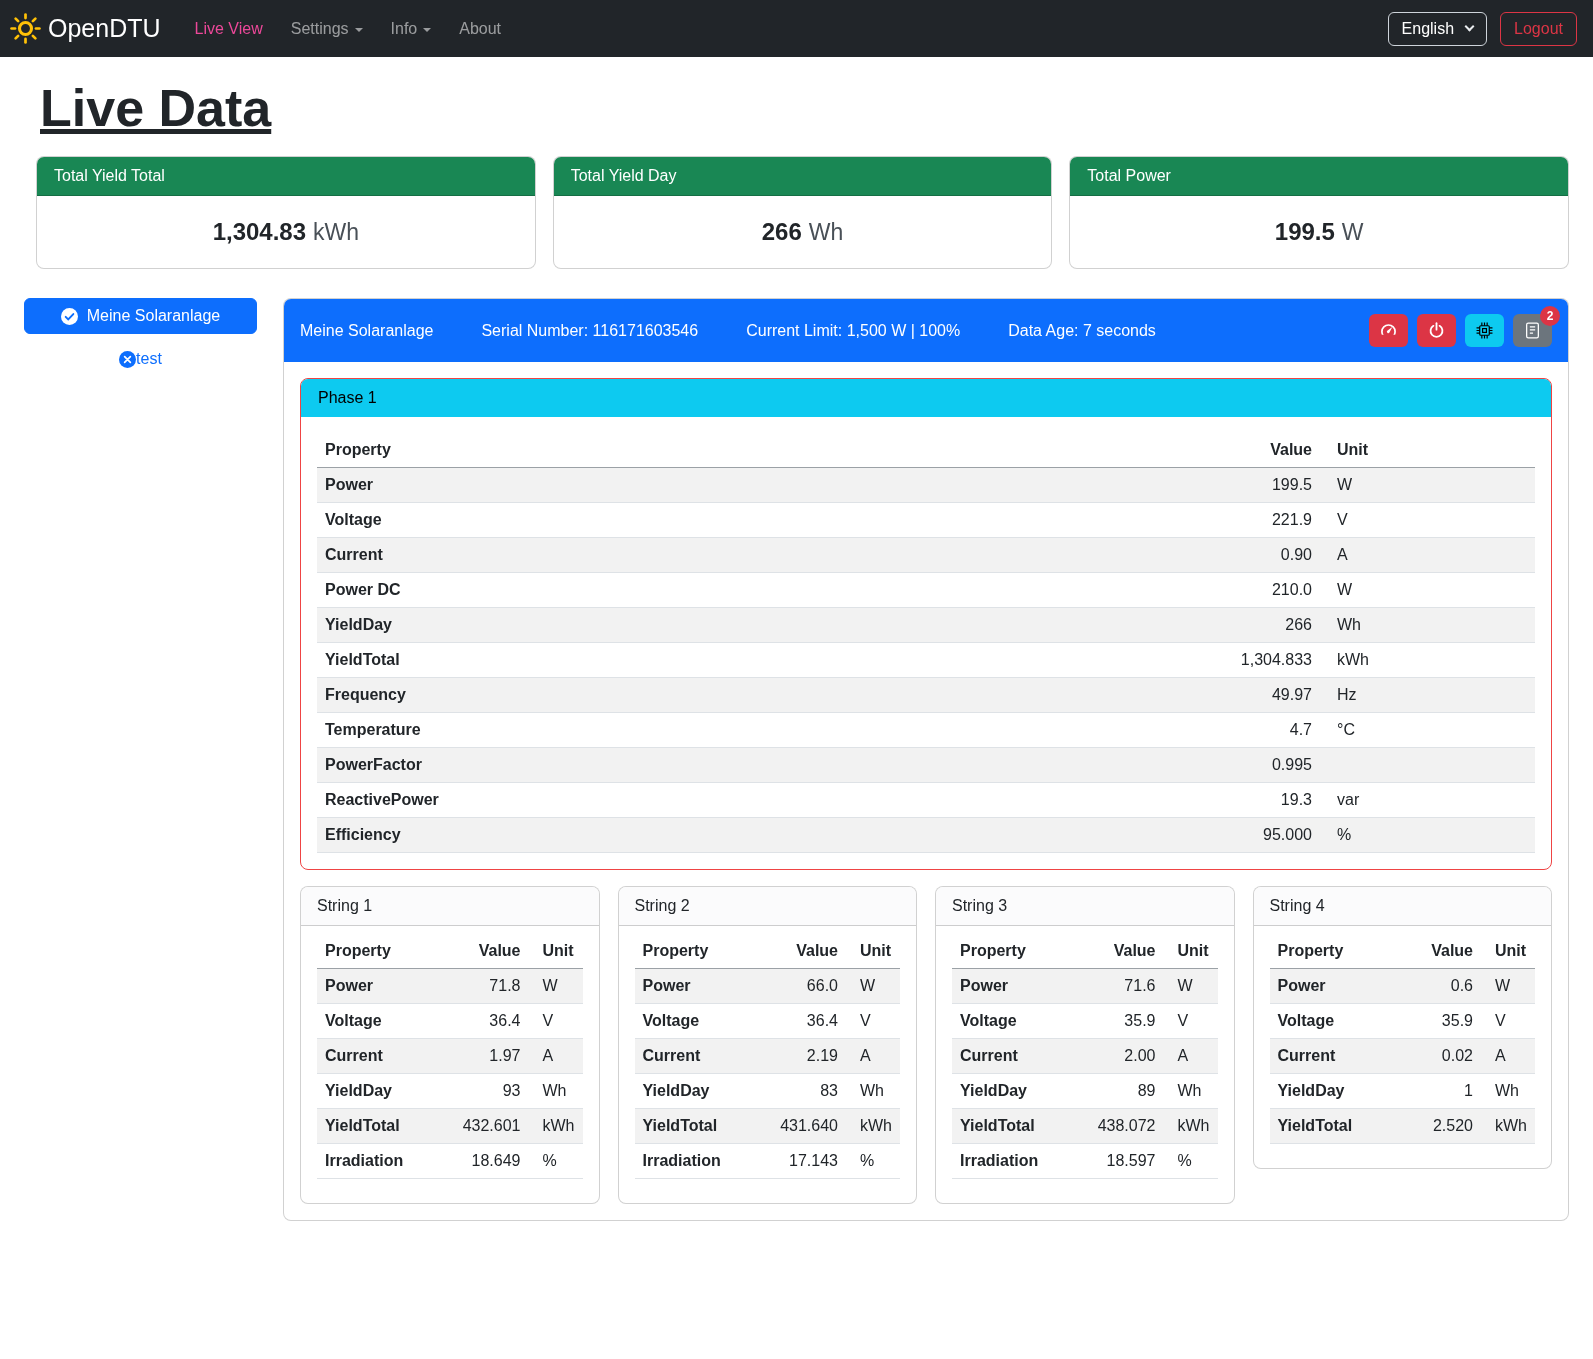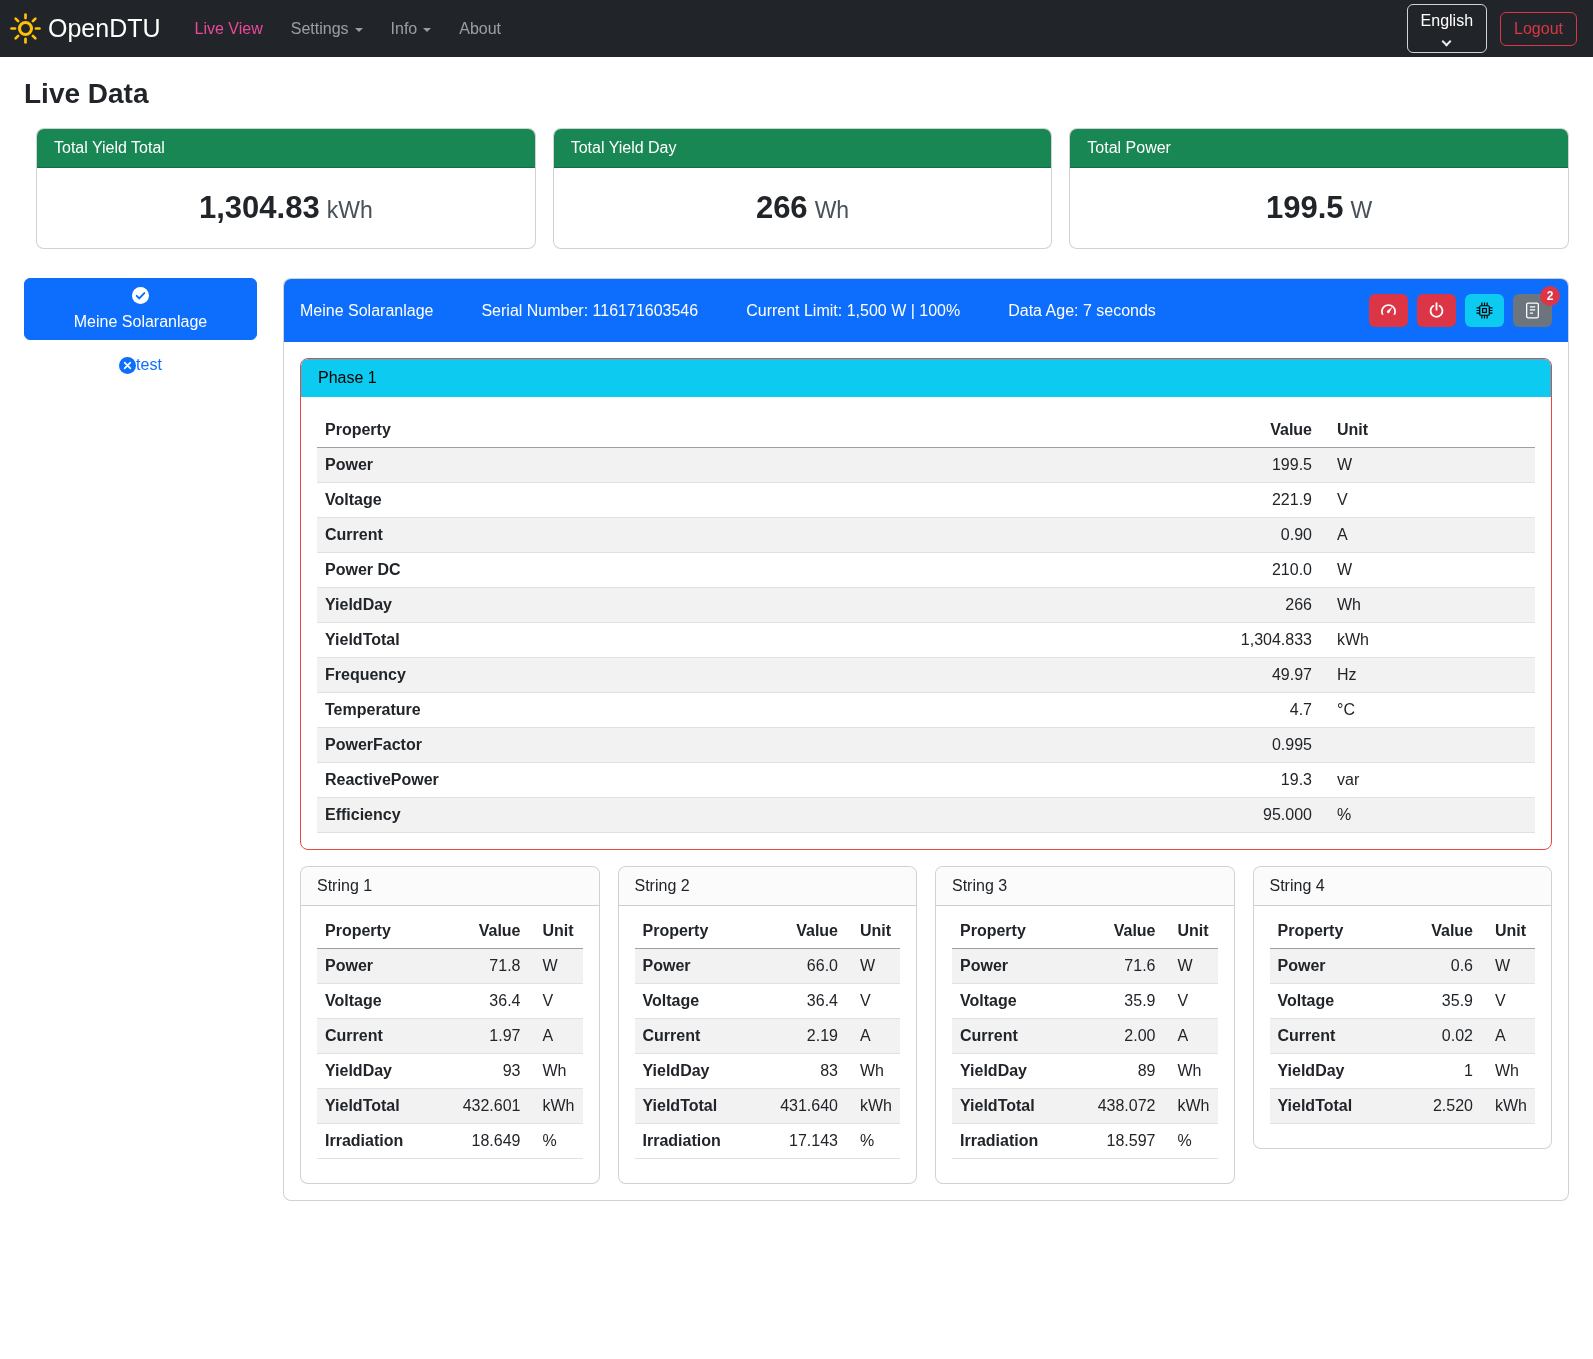--- a/index.html
+++ b/index.html
@@ -4,21 +4,21 @@
 <style>
   * { box-sizing: border-box; }
   html, body { margin: 0; padding: 0; }
   body {
     font-family: "Liberation Sans", "DejaVu Sans", sans-serif;
     font-size: 16px;
     color: #212529;
     background: #fff;
     min-width: 1593px;
   }
-  button { font-family: inherit; flex-direction: column; }
+  button { font-family: inherit; }
 
   
   .navbar {
     background: #212529;
     height: 57px;
     display: flex;
     align-items: center;
     padding: 0 16px 0 10px;
   }
   .brand {
@@ -50,33 +50,33 @@
     transform: rotate(45deg); margin-top: -4px;
   }
   .logout-btn {
     background: transparent; color: #dc3545;
     border: 1px solid #dc3545; border-radius: 6px;
     padding: 7px 13px; font-size: 16px; cursor: pointer;
   }
 
   
   .container { padding: 0 24px; }
-  .page-title { font-size: 28px; font-weight: 600; margin: 21px 0 18px; }
+  .page-title { font-size: 52px; font-weight: 600; margin: 21px 16px 18px; text-decoration: underline; }
 
   .card { background: #fff; border: 1px solid rgba(0,0,0,.18); border-radius: 8px; }
 
   
   .summary-row { display: flex; gap: 17px; margin-bottom: 29px; margin-left: 12px; }
   .summary-card { flex: 1; }
   .summary-card .card-header {
     background: #198754; color: #fff;
     padding: 10px 17px; border-radius: 7px 7px 0 0; border-bottom: 1px solid rgba(0,0,0,.18);
   }
   .summary-card .card-body { padding: 22px 16px; text-align: center; }
-  .big-value { font-size: 31px; font-weight: 700; }
+  .big-value { font-size: 24px; font-weight: 700; }
   .big-unit { font-size: 23px; font-weight: 400; color: #495057; margin-left: 7px; }
 
   
   .content-row { display: flex; align-items: flex-start; gap: 26px; padding-bottom: 28px; }
   .sidebar { width: 233px; flex: none; }
   .inv-select-btn {
     width: 100%;
     background: #0d6efd; border: 1px solid #0d6efd; color: #fff;
     border-radius: 6px; padding: 8px 12px; font-size: 16px;
     display: flex; align-items: center; justify-content: center; gap: 9px;

